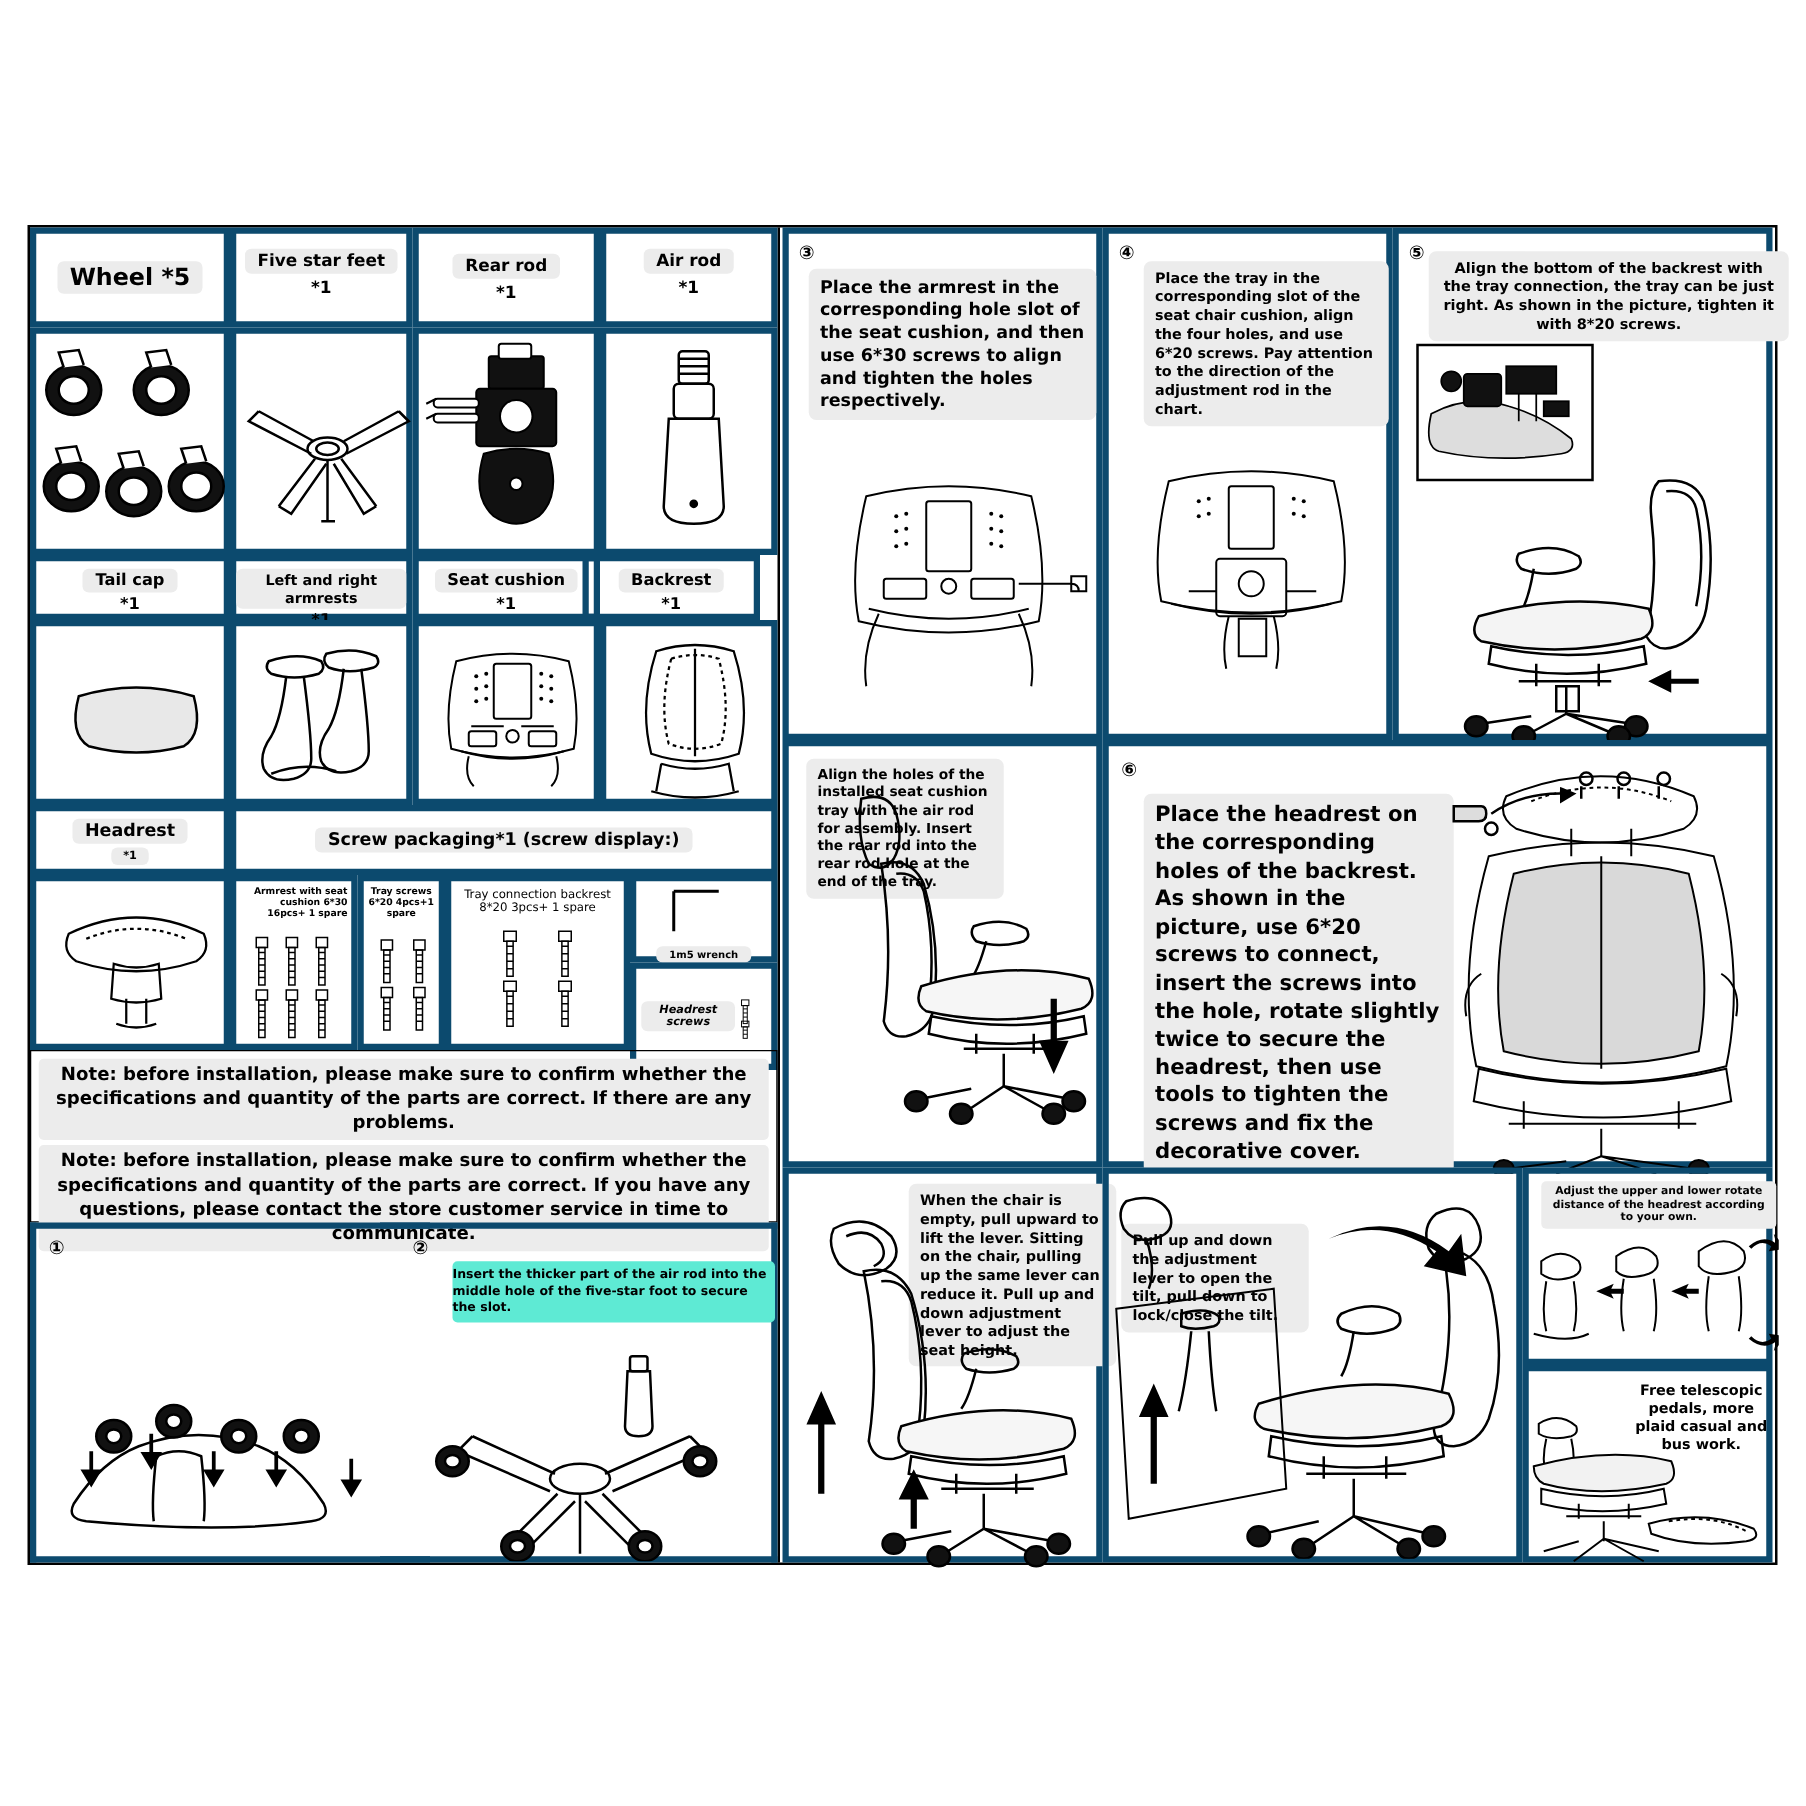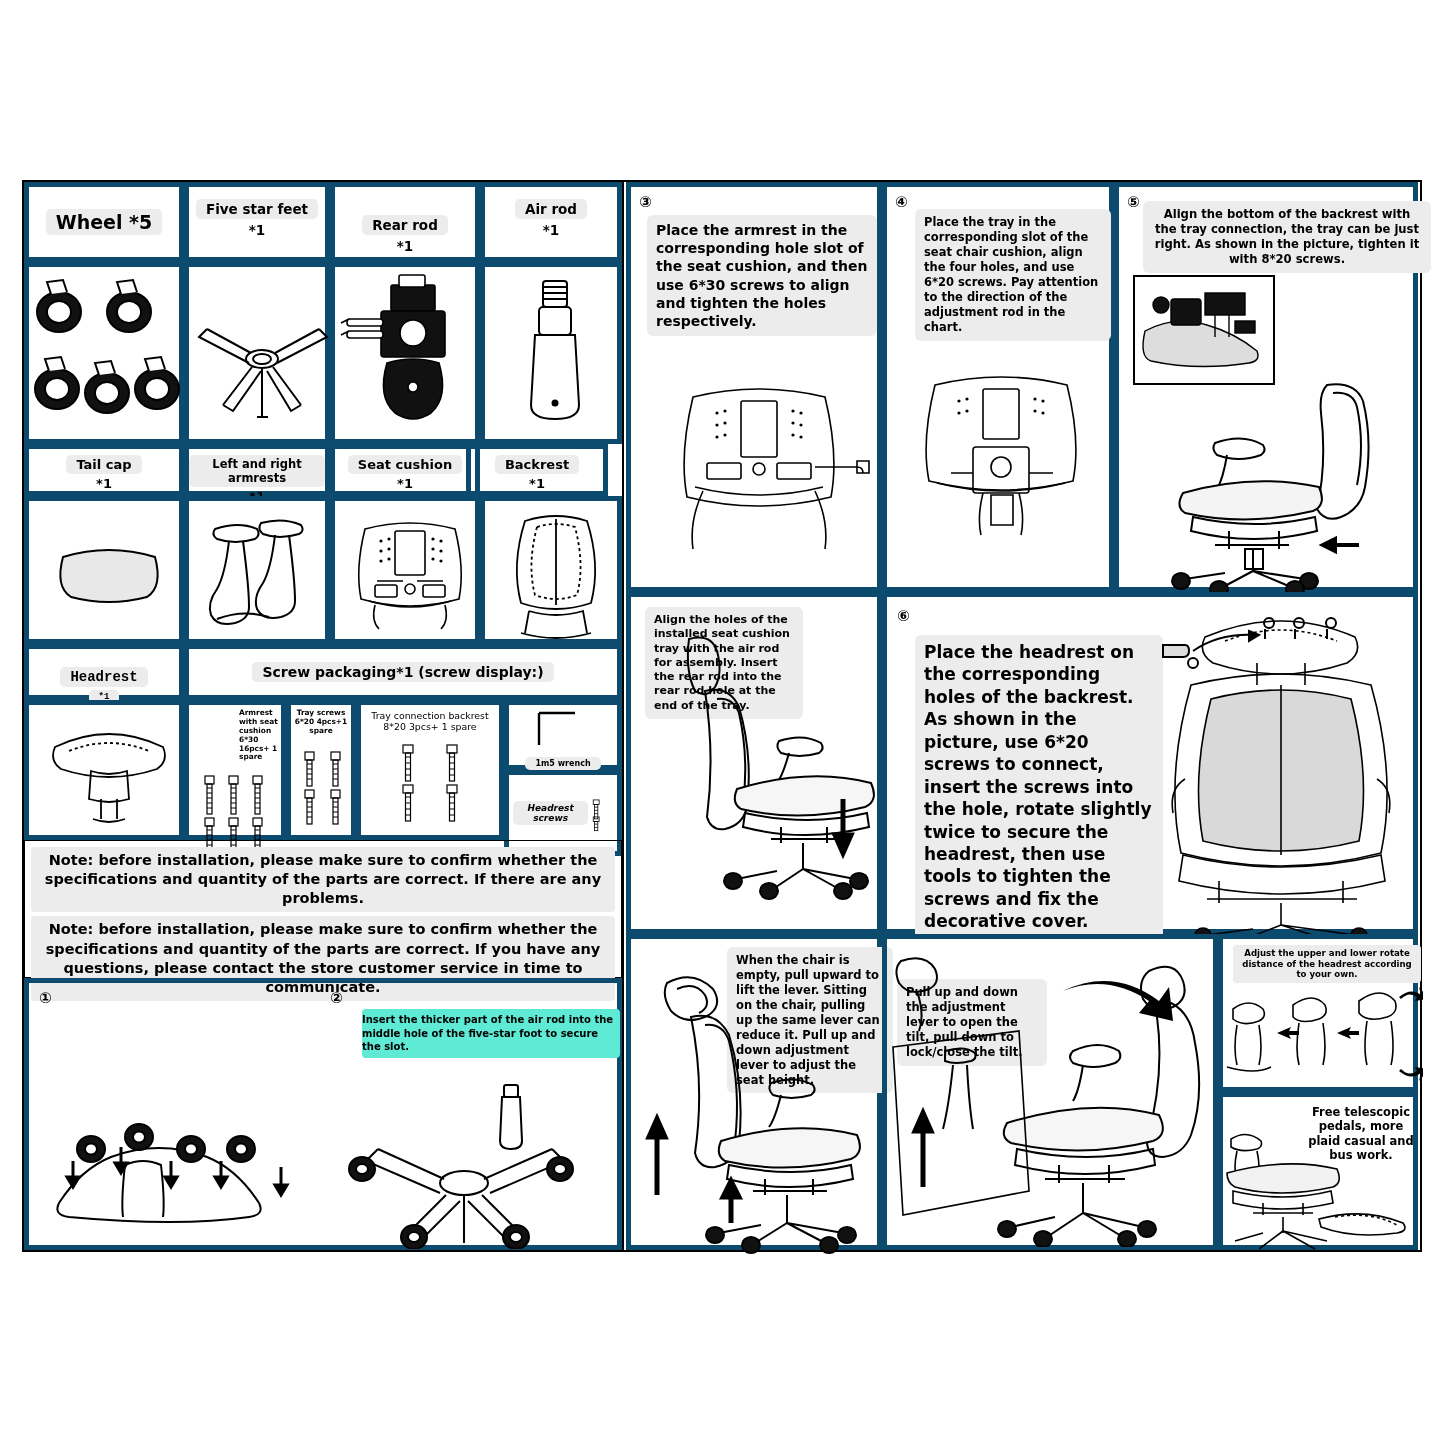--- a/index.html
+++ b/index.html
@@ -36,21 +36,21 @@
     </div>
     <div class="cell" style="left:160px;top:0;width:146px;height:80px;">
       <div style="padding-top:12px;">
         <div class="ctr">
               <span class="lbl" style="font-size:13.5px;">Five star feet</span>
             </div>
         <div class="cap" style="font-size:13.5px;margin-top:3px;">*1</div>
       </div>
     </div>
     <div class="cell" style="left:306px;top:0;width:150px;height:80px;">
-      <div style="padding-top:28px;">
+      <div style="padding-top:16px;">
         <div class="ctr">
               <span class="lbl" style="font-size:13.5px;">Rear rod</span>
             </div>
         <div class="cap" style="font-size:13.5px;margin-top:3px;">*1</div>
       </div>
     </div>
     <div class="cell" style="left:456px;top:0;width:142px;height:80px;">
       <div style="padding-top:12px;">
         <div class="ctr">
               <span class="lbl" style="font-size:13.5px;">Air rod</span>
@@ -221,21 +221,21 @@
           <path d="M40,20 q31,-10 62,0 q14,44 4,82 q-35,12 -70,0 q-10,-38 4,-82z"></path>
           <path d="M52,26 q19,-6 38,0 q10,38 2,68 q-21,8 -42,0 q-8,-30 2,-68z" stroke-dasharray="3 3"></path>
           <path d="M71,18 v86"></path>
           <path d="M44,110 q27,8 54,0 l4,22 M44,110 l-4,22"></path>
           <path d="M36,132 q35,10 70,0"></path>
         </g>
       </svg>
     </div>
 
     <div class="cell" style="left:0;top:462px;width:160px;height:56px;">
-      <div style="padding-top:18px;font-family:Liberation Mono, monospace;">
+      <div style="padding-top:6px;">
         <div class="ctr">
               <span class="lbl" style="font-size:14px;">Headrest</span>
             </div>
         <div class="ctr" style="margin-top:3px;">
               <span class="lbl tiny">*1</span>
             </div>
       </div>
     </div>
     <div class="cell ctr" style="left:160px;top:462px;width:438px;height:56px;">
       <span class="lbl" style="font-size:14px;">Screw packaging*1 (screw display:)</span>
@@ -247,21 +247,21 @@
           <path d="M26,42 q54,-26 108,0 q6,14 -6,22 q-48,16 -96,0 q-12,-8 -6,-22z"></path>
           <path d="M40,46 q40,-16 80,0" stroke-dasharray="3 3"></path>
           <path d="M62,66 q18,6 36,0 l2,28 q-20,6 -40,0z"></path>
           <path d="M72,94 v20 M88,94 v20"></path>
           <path d="M64,114 q16,6 32,0"></path>
         </g>
       </svg>
     </div>
 
     <div class="cell" style="left:160px;top:518px;width:102px;height:140px;">
-      <div style="font-size:7.4px;font-weight:bold;text-align:left;padding:4px 3px 0;line-height:1.2;margin-left:47px;">Armrest with seat cushion 6*30 16pcs+ 1 spare</div>
+      <div style="font-size:7.4px;font-weight:bold;text-align:right;padding:4px 3px 0;line-height:1.2;">Armrest with seat cushion 6*30 16pcs+ 1 spare</div>
       <svg viewBox="0 0 102 100" width="102" height="100">
         <g fill="none" stroke="#000" stroke-width="1.2">
           <g transform="translate(16,14)">
                 <rect x="0" y="0" width="9" height="8"></rect>
                 <rect x="2" y="8" width="5" height="30"></rect>
                 <path d="M2,12h5 M2,17h5 M2,22h5 M2,27h5 M2,32h5"></path>
               </g>
           <g transform="translate(40,14)">
                 <rect x="0" y="0" width="9" height="8"></rect>
                 <rect x="2" y="8" width="5" height="30"></rect>

